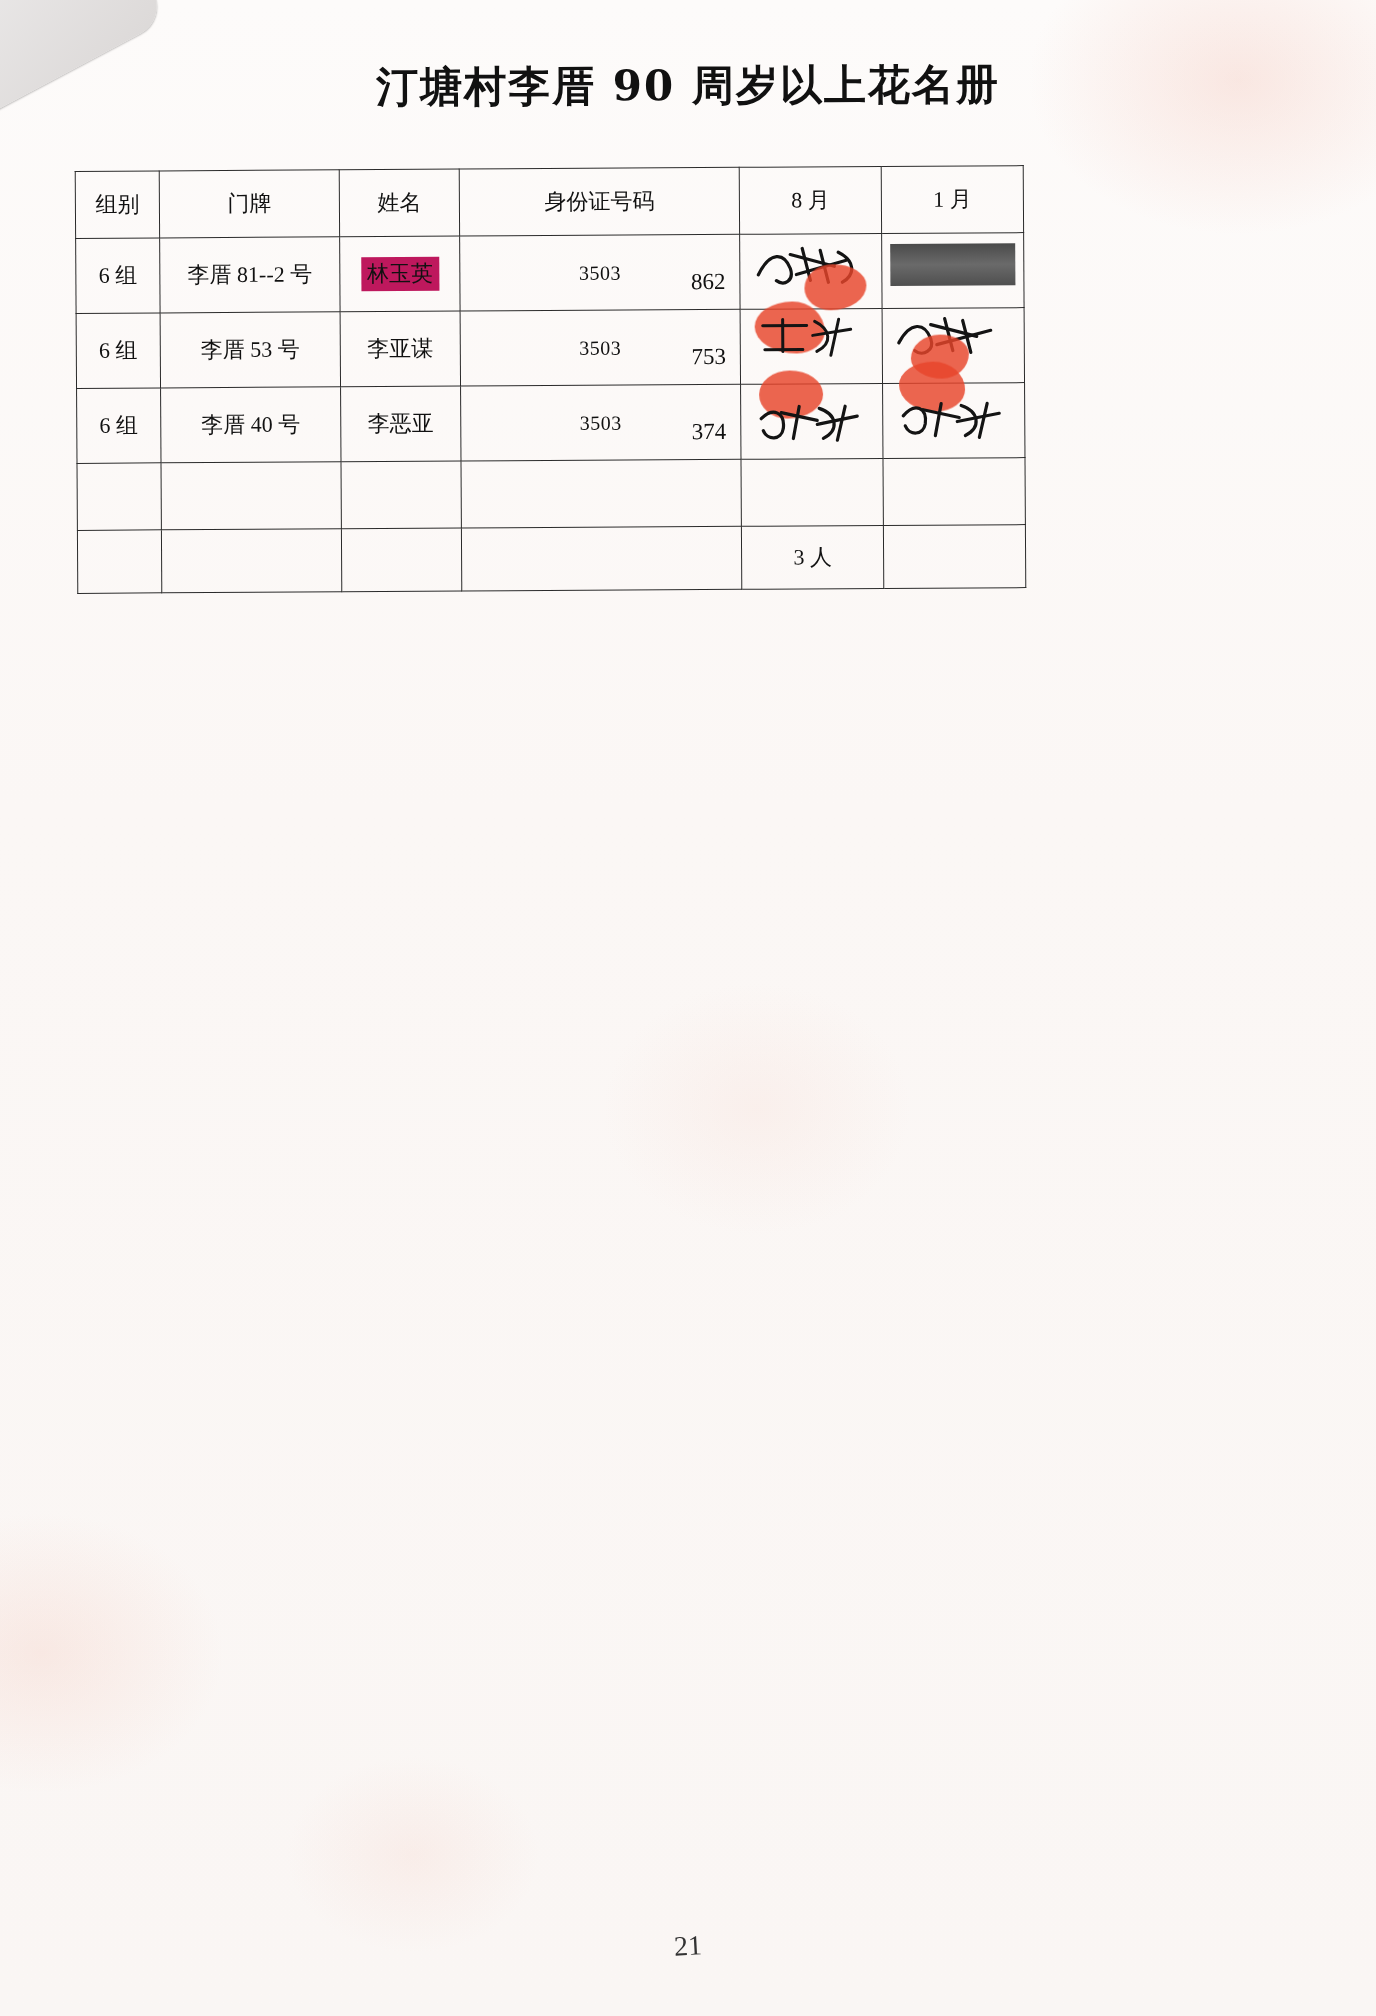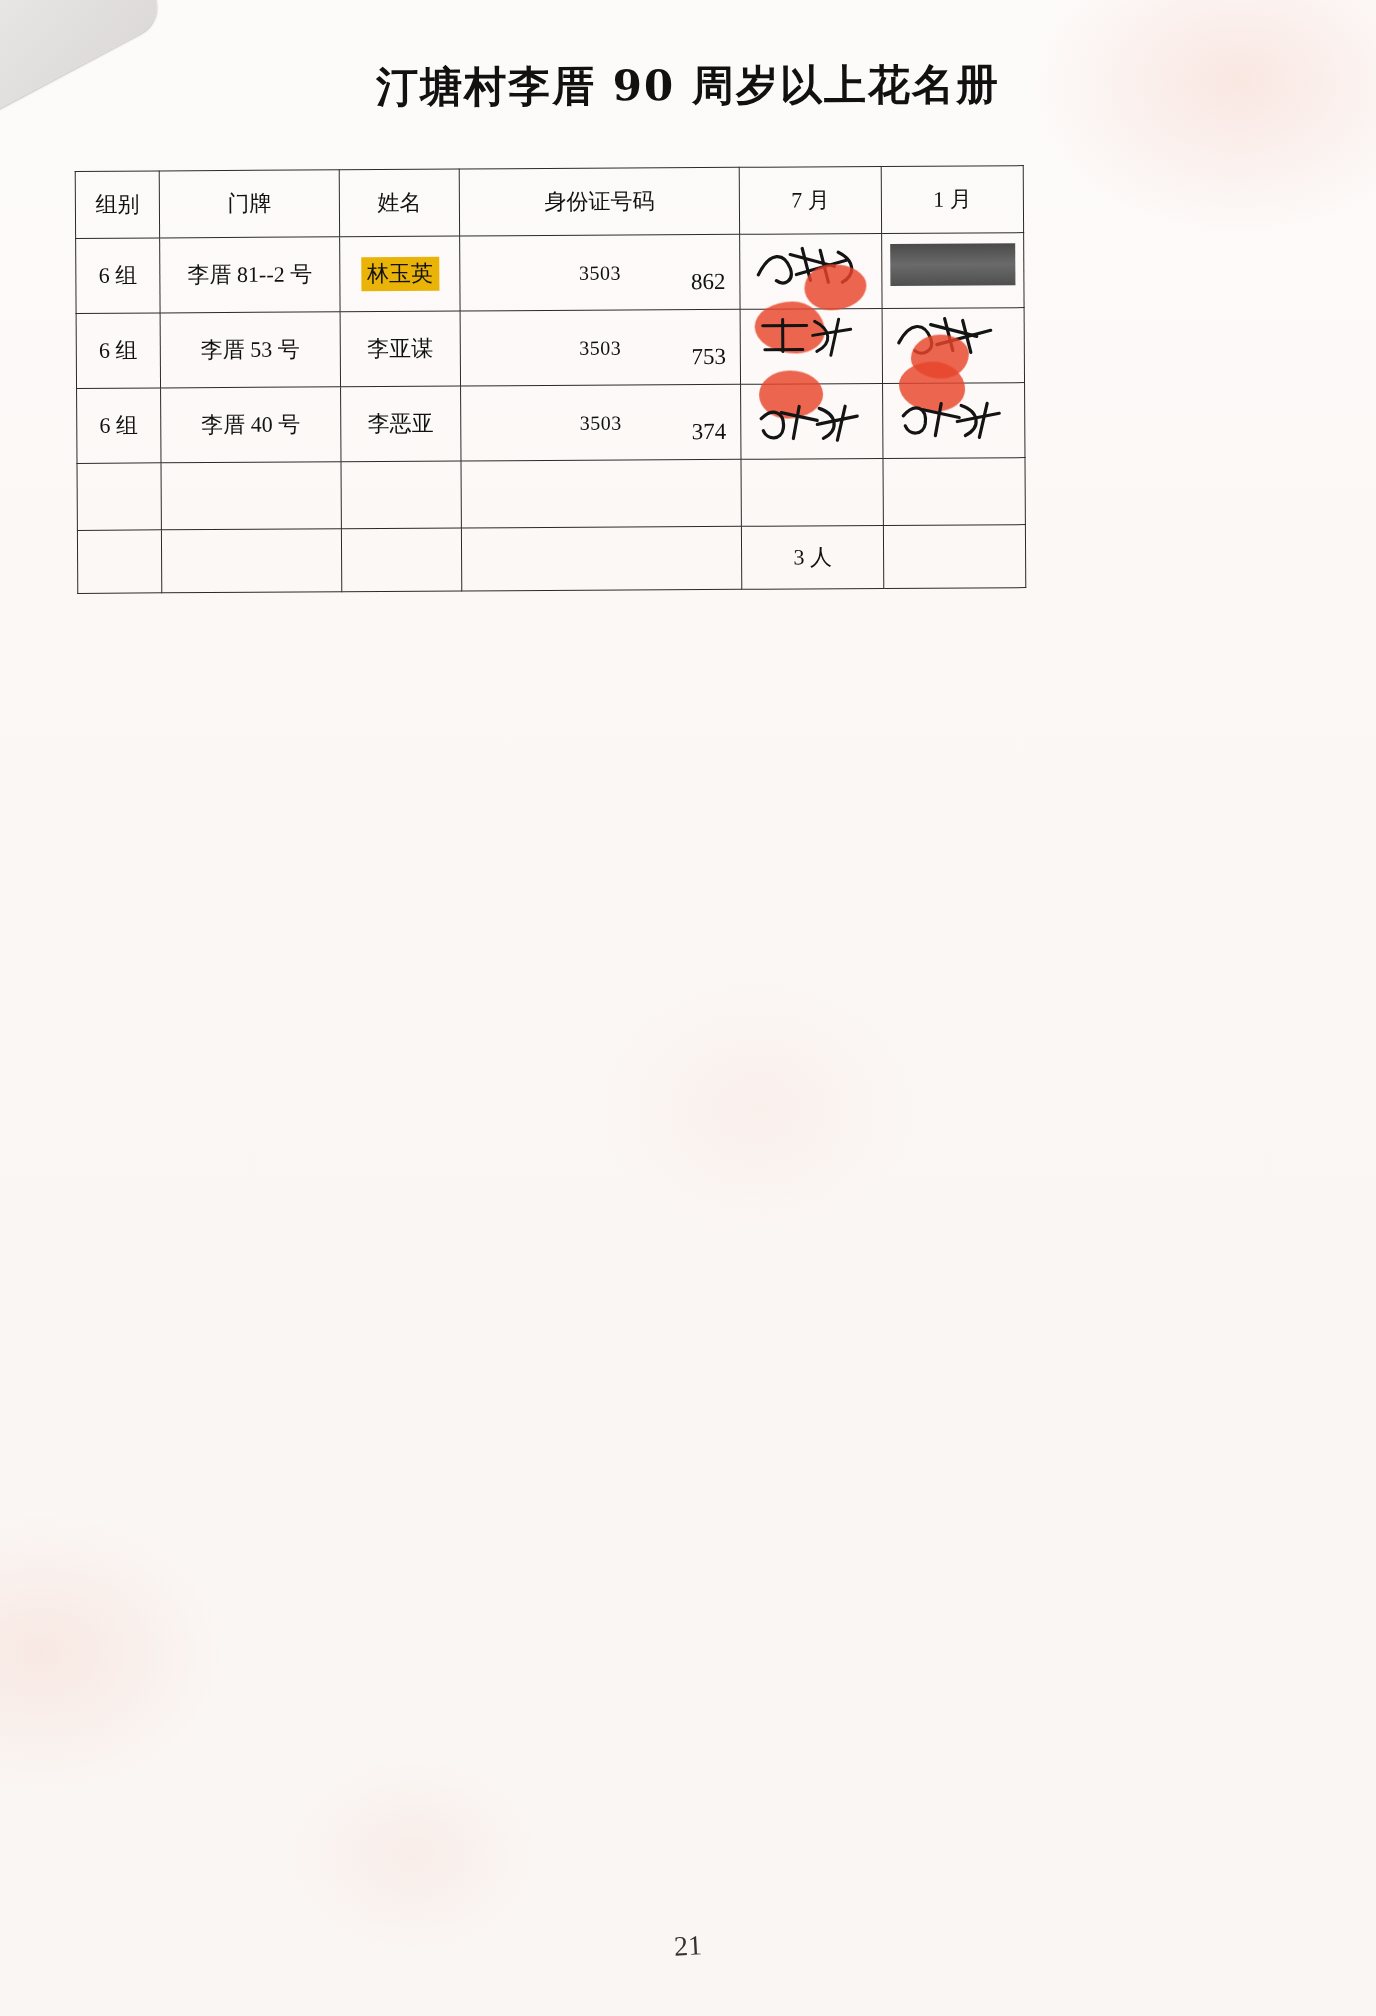--- a/index.html
+++ b/index.html
@@ -117,21 +117,21 @@
   .id-suffix {
     position: absolute;
     right: 14px;
     bottom: 14px;
     font-size: 23px;
   }
 
   .name-hl {
     display: inline-block;
     padding: 2px 6px;
-    background: #eab308;
+    background: #be185d;
   }
 
   
   .redact-box {
     position: absolute;
     left: 8px;
     right: 8px;
     top: 10px;
     height: 42px;
     background: linear-gradient(180deg, #4a4a4a 0%, #6a6a6a 50%, #4f4f4f 100%);
@@ -184,21 +184,21 @@
       <col class="col-id">
       <col class="col-apr">
       <col class="col-may">
     </colgroup>
     <thead>
       <tr>
         <td>组别</td>
         <td>门牌</td>
         <td>姓名</td>
         <td>身份证号码</td>
-        <td>7 月</td>
+        <td>8 月</td>
         <td>1 月</td>
       </tr>
     </thead>
     <tbody>
 
       <tr>
         <td>6 组</td>
         <td>李厝 81--2 号</td>
         <td>
           <span class="name-hl">林玉英</span>

